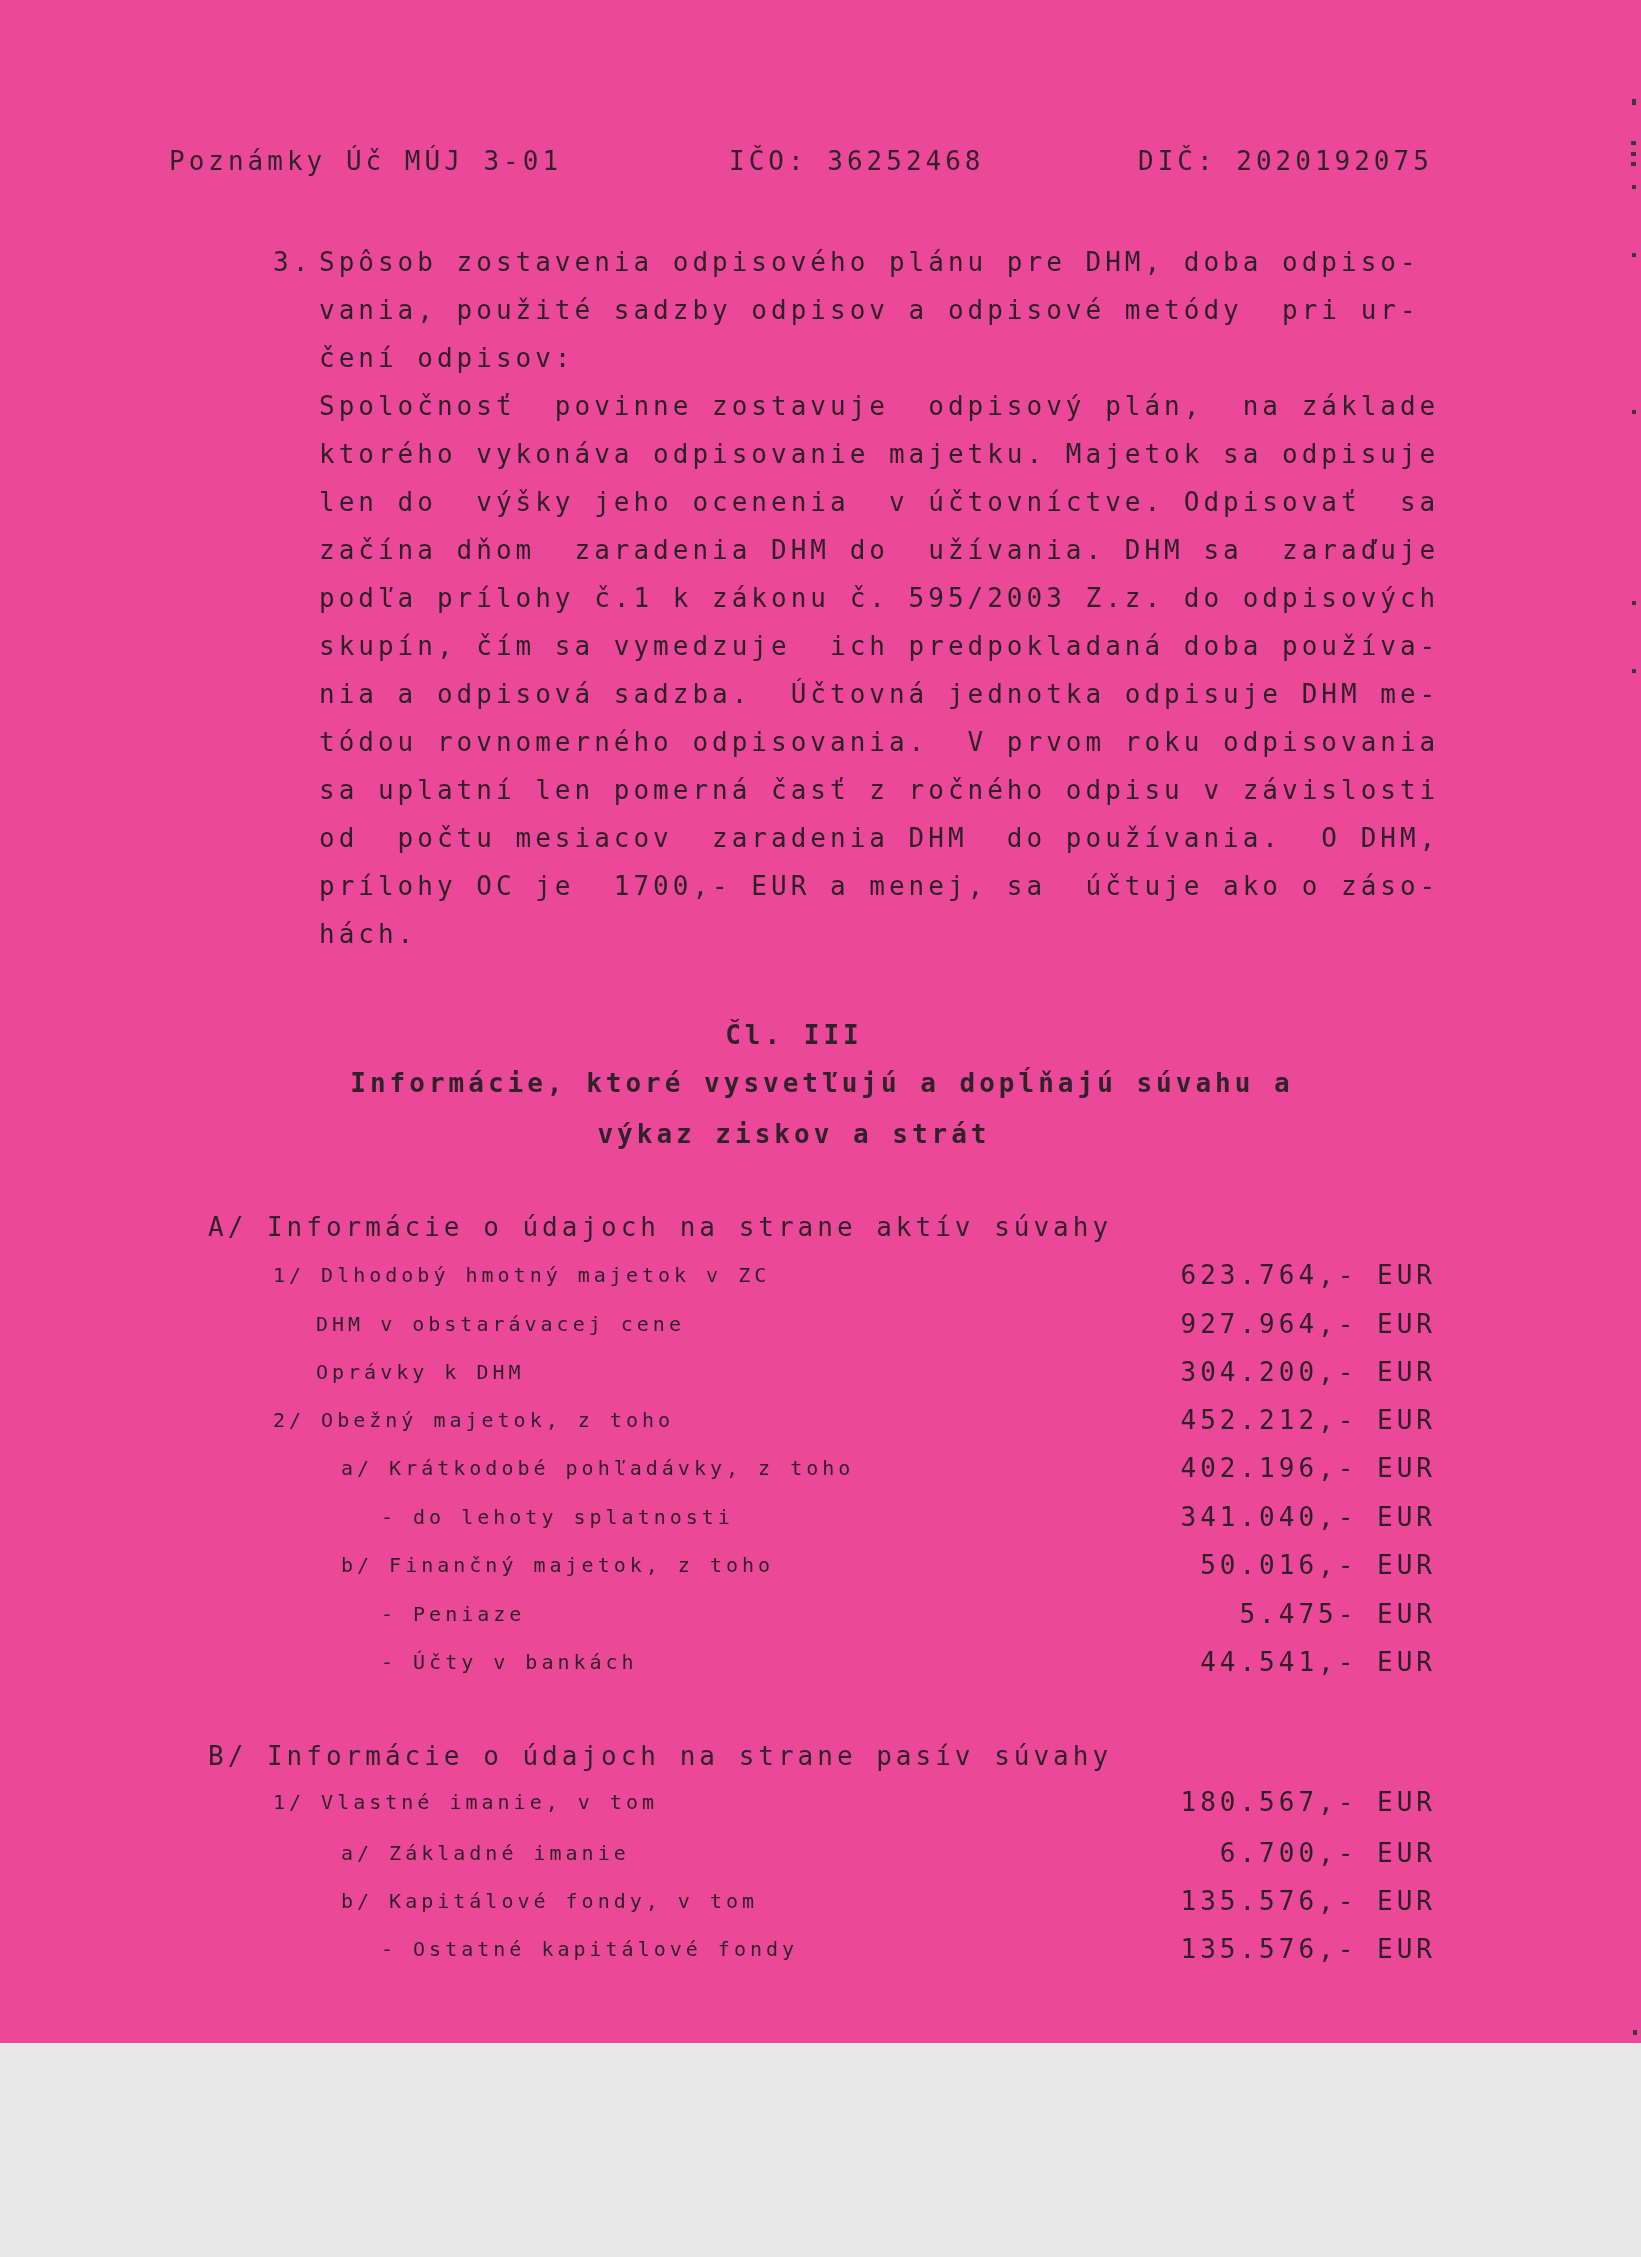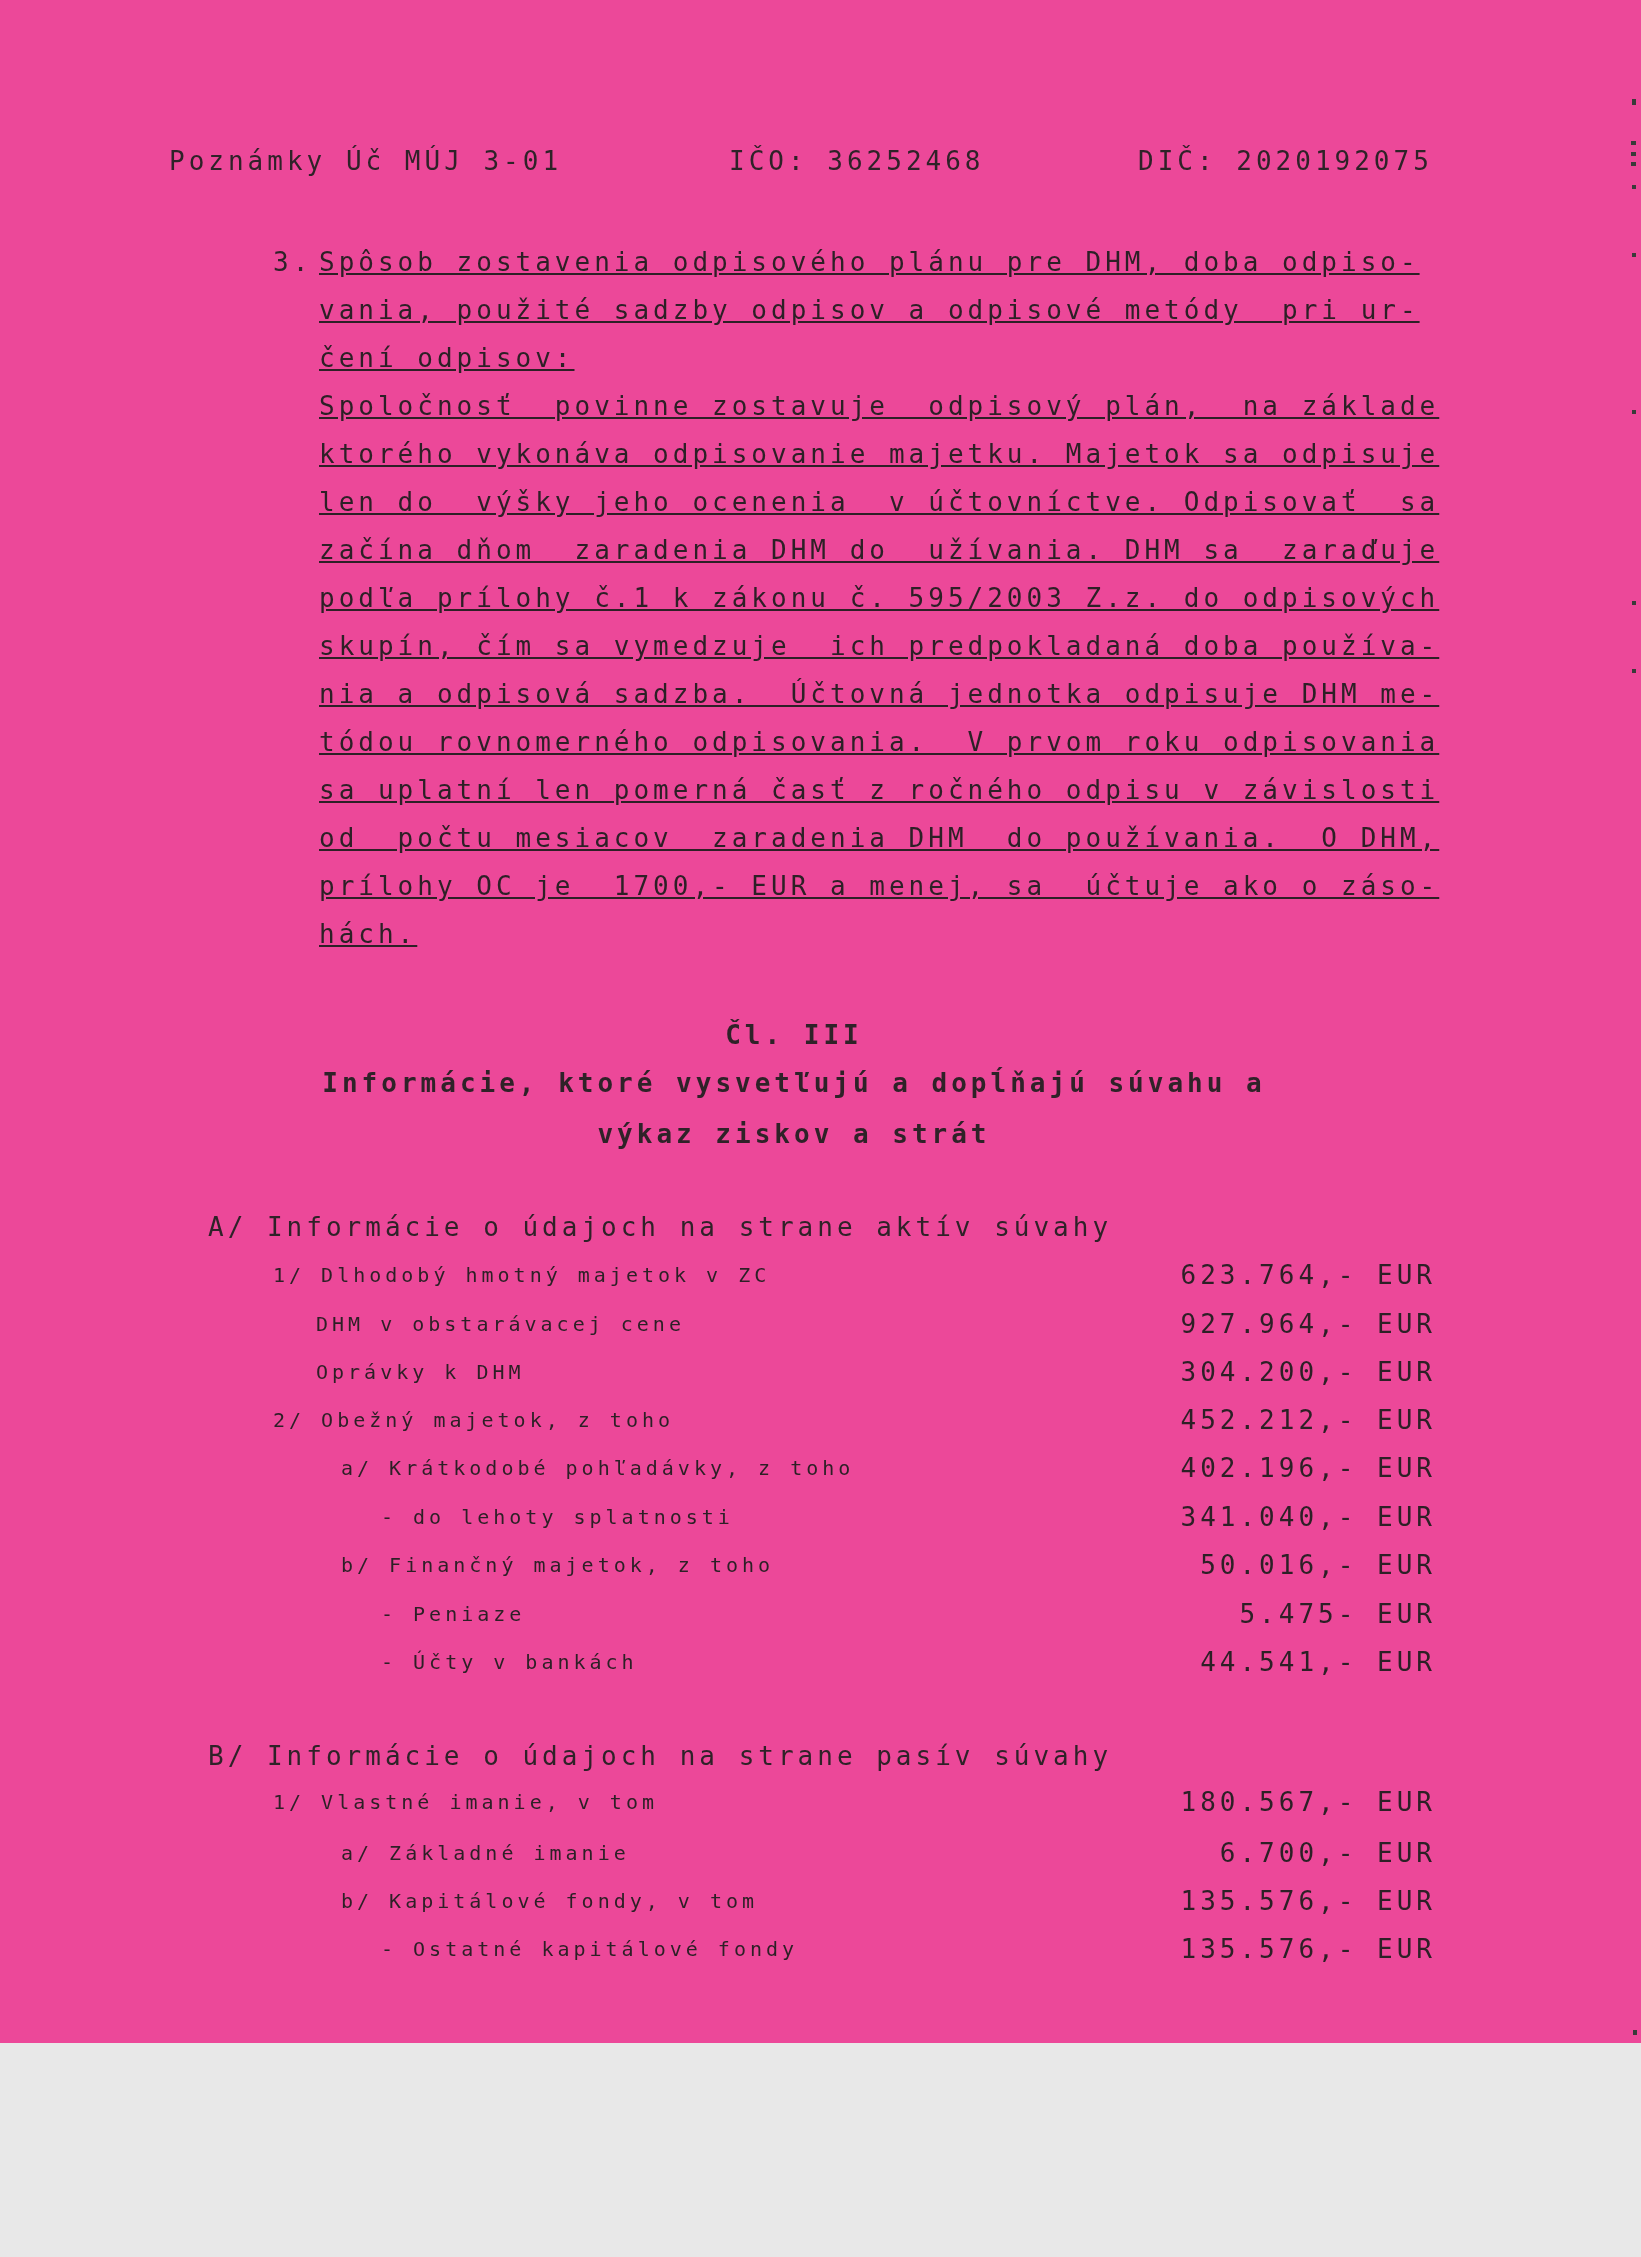--- a/index.html
+++ b/index.html
@@ -22,21 +22,21 @@
     opacity:.92;
   }
   .bold{font-weight:bold;}
   .center-block{
     position:absolute;
     left:0;width:1588px;
     text-align:center;
   }
   .para-lines{
     position:absolute;
-    left:319px;top:238px;width:1159px;text-decoration:underline;
+    left:319px;top:238px;width:1159px;
   }
   .para-lines .pline{
     white-space:pre;
     font-size:26px;letter-spacing:4px;
     line-height:48px;height:48px;
     opacity:.92;
   }
   .row{
     position:absolute;left:0;right:0;height:48px;line-height:48px;
   }
@@ -79,21 +79,21 @@
     <div class="pline">skupín, čím sa vymedzuje  ich predpokladaná doba používa-</div>
     <div class="pline">nia a odpisová sadzba.  Účtovná jednotka odpisuje DHM me-</div>
     <div class="pline">tódou rovnomerného odpisovania.  V prvom roku odpisovania</div>
     <div class="pline">sa uplatní len pomerná časť z ročného odpisu v závislosti</div>
     <div class="pline">od  počtu mesiacov  zaradenia DHM  do používania.  O DHM,</div>
     <div class="pline">prílohy OC je  1700,- EUR a menej, sa  účtuje ako o záso-</div>
     <div class="pline">hách.</div>
   </div>
 
   <div class="center-block t bold" style="top:1011px;">Čl. III</div>
-  <div class="center-block t bold" style="top:1059px;">Informácie, ktoré vysvetľujú a dopĺňajú súvahu a</div>
+  <div class="center-block t bold" style="top:1059px;padding-left:28px;">Informácie, ktoré vysvetľujú a dopĺňajú súvahu a</div>
   <div class="center-block t bold" style="top:1110px;">výkaz ziskov a strát</div>
 
   <div class="t ind-a" style="top:1203px;">A/ Informácie o údajoch na strane aktív súvahy</div>
 
   <div class="row" style="top:1251px;">
     <span class="lbl ind-1">1/ Dlhodobý hmotný majetok v ZC</span>
     <span class="val">623.764,- EUR</span>
   </div>
   <div class="row" style="top:1300px;">
     <span class="lbl ind-1b">DHM v obstarávacej cene</span>

